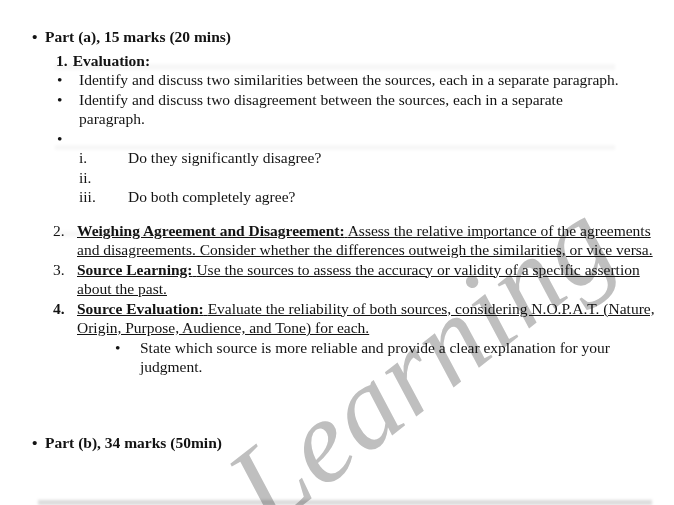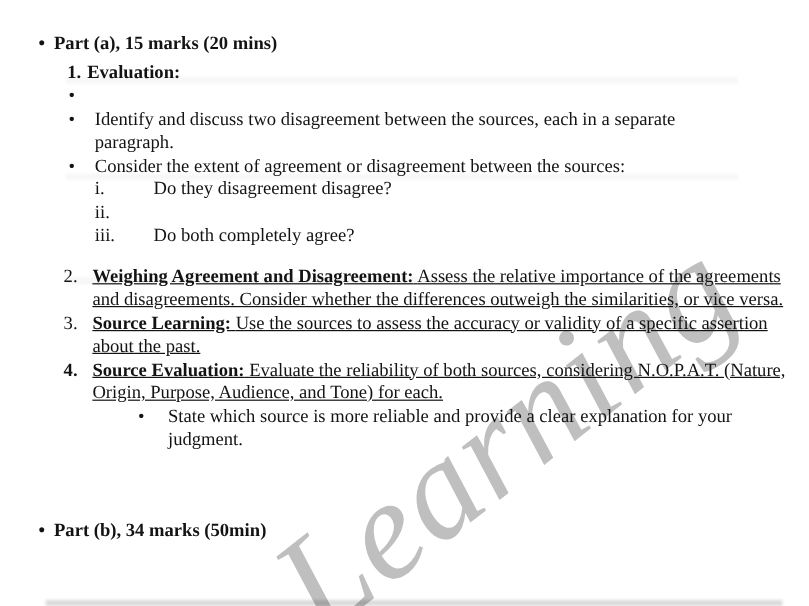--- a/index.html
+++ b/index.html
@@ -106,33 +106,33 @@
       <span>Part (a), 15 marks (20 mins)</span>
     </div>
 
     <div class="row comparison-row">
       <span class="num">1.</span>
       <span>Evaluation:</span>
     </div>
 
     <div class="row bullet-row">
       <span class="marker">•</span>
+      <span class="txt">Identify and discuss two similarities between the sources, each in a separate paragraph.</span>
     </div>
     <div class="row bullet-row">
       <span class="marker">•</span>
       <span class="txt">Identify and discuss two disagreement between the sources, each in a separate paragraph.</span>
     </div>
     <div class="row bullet-row">
       <span class="marker">•</span>
-      <span class="txt">Consider the extent of agreement or disagreement between the sources:</span>
     </div>
 
     <div class="row roman-row">
       <span class="numeral">i.</span>
-      <span class="txt">Do they disagreement disagree?</span>
+      <span class="txt">Do they significantly disagree?</span>
     </div>
     <div class="row roman-row">
       <span class="numeral">ii.</span>
     </div>
     <div class="row roman-row">
       <span class="numeral">iii.</span>
       <span class="txt">Do both completely agree?</span>
     </div>
 
     <div class="row num-row first">

